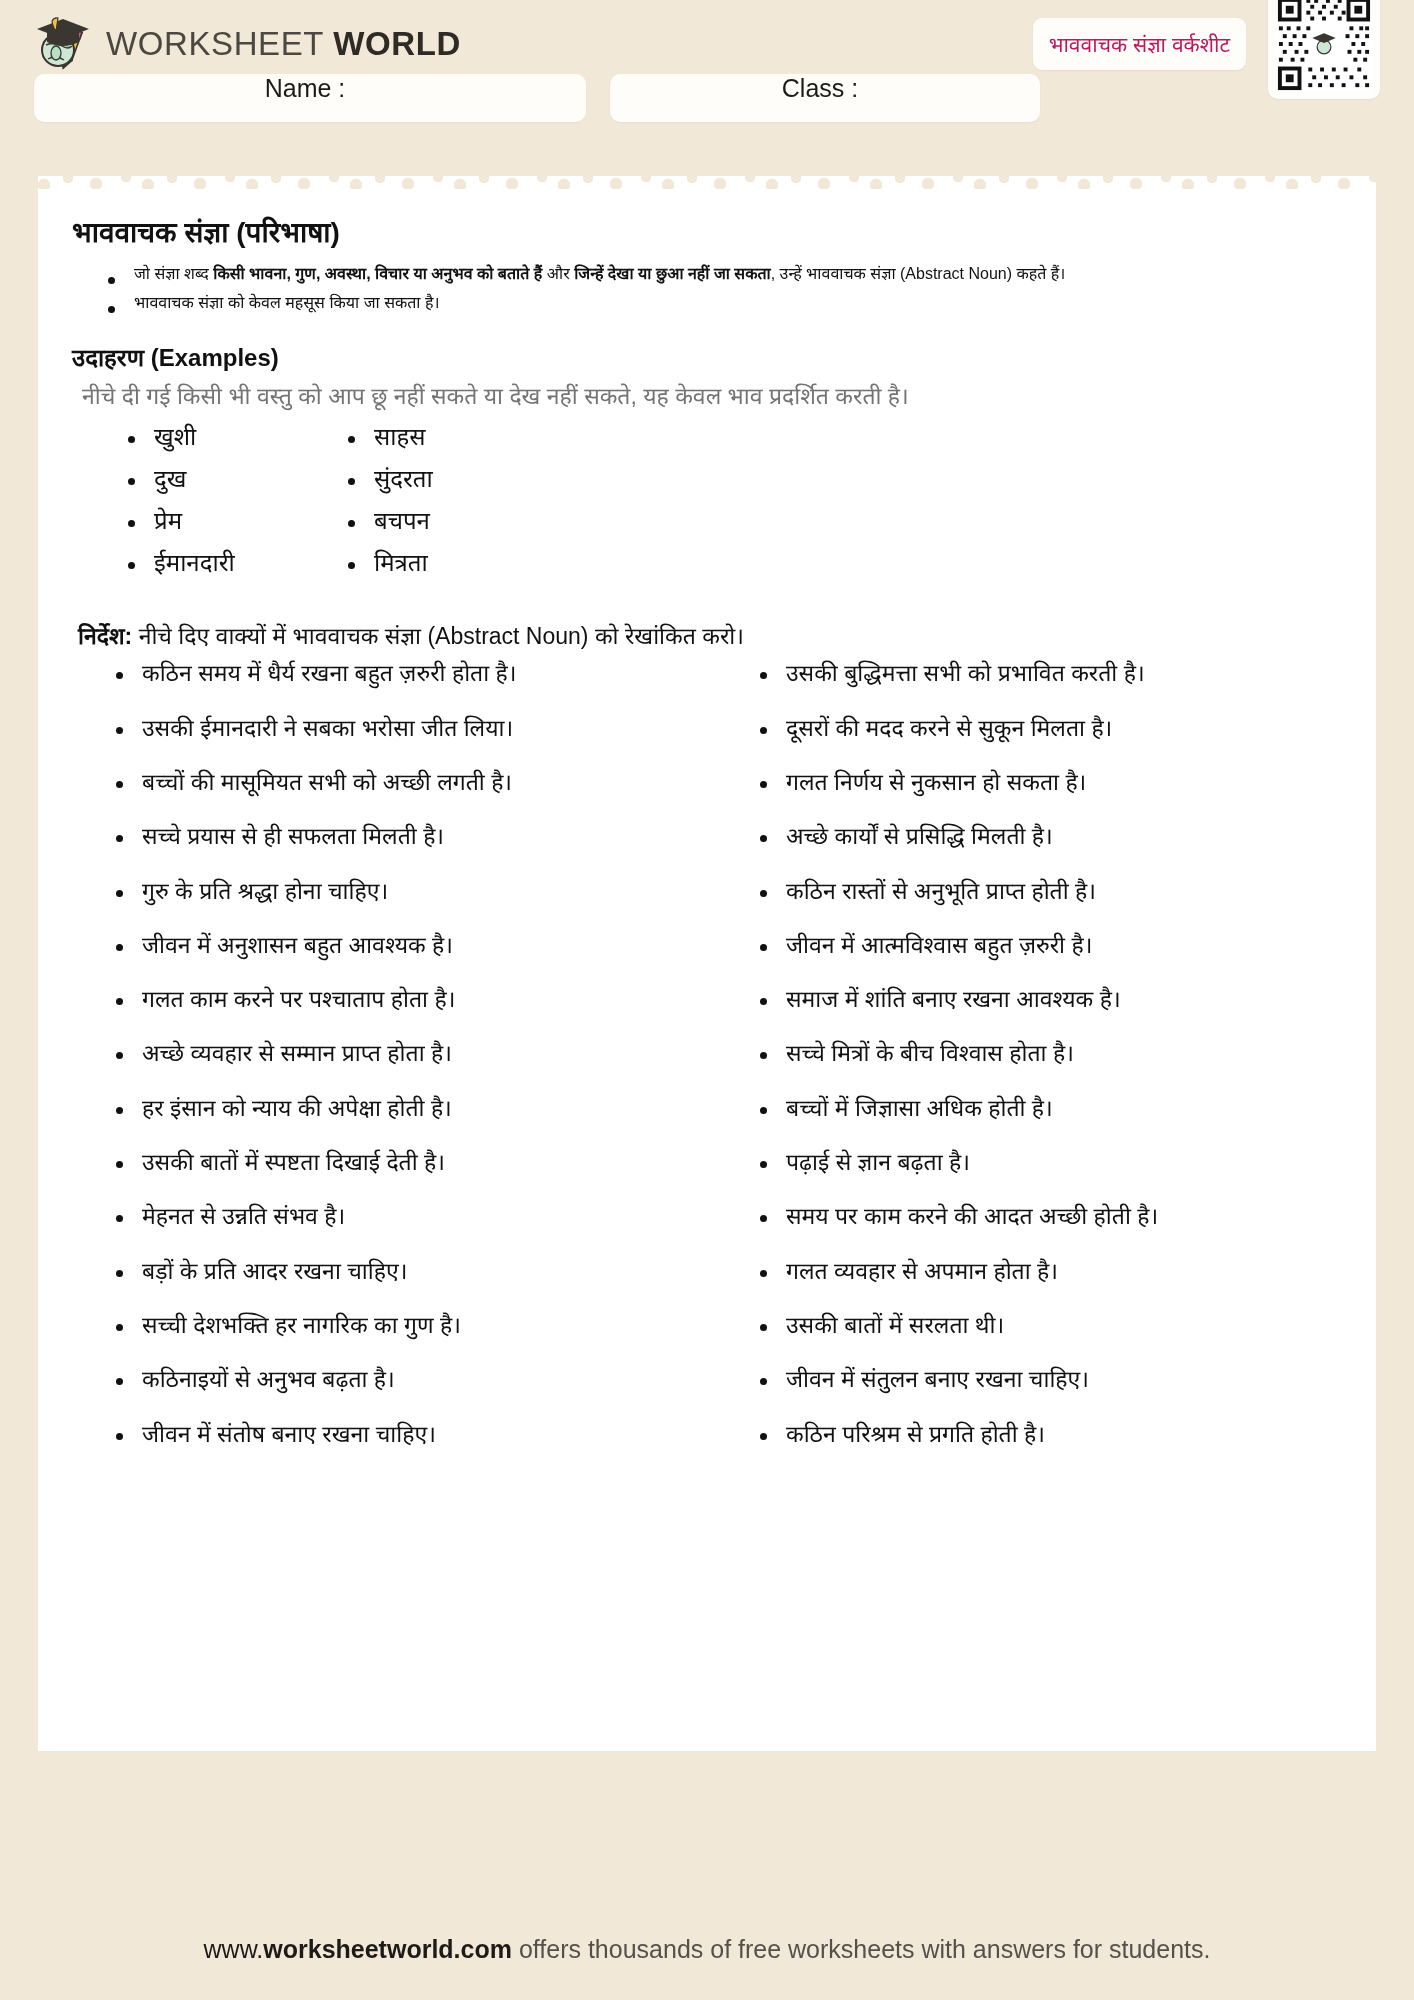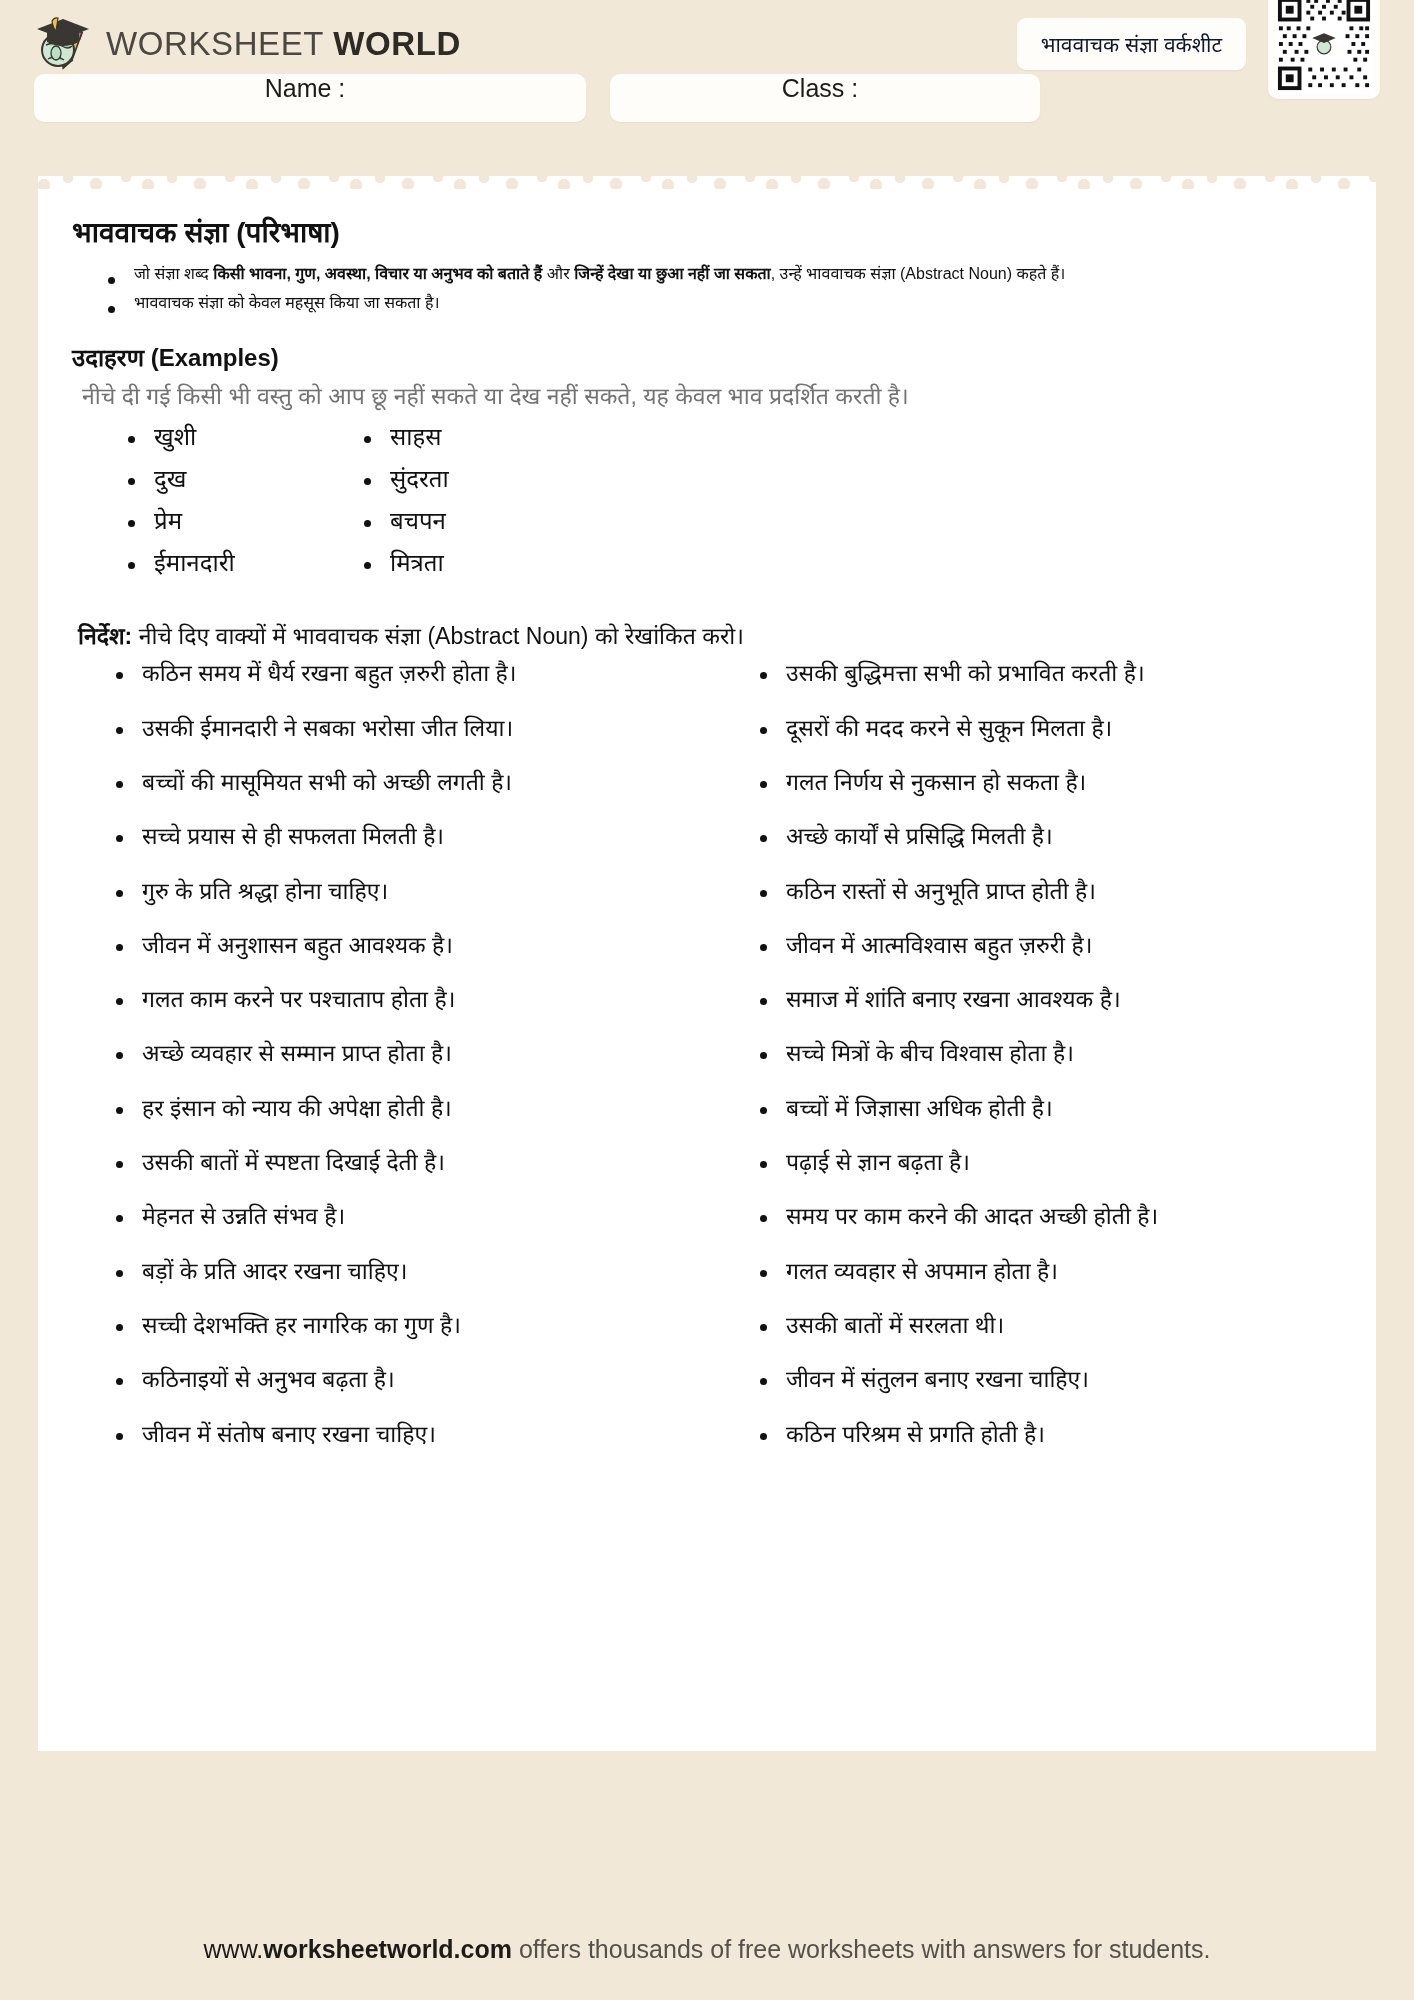--- a/index.html
+++ b/index.html
@@ -53,23 +53,23 @@
   }
 
   .header-right {
     display: flex;
     align-items: center;
     gap: 22px;
   }
   .topic-pill {
     background: #fffdf9;
     border-radius: 9px;
-    padding: 12px 24px;
+    padding: 12px 16px;
     font-size: 21px;
-    color: #0f172a;
+    color: #be185d;
     white-space: nowrap;
     box-shadow: 0 1px 2px rgba(0,0,0,0.05);
   }
   .qr-box {
     width: 112px;
     height: 110px;
     background: #fffdf9;
     border-radius: 10px;
     padding: 6px;
     box-sizing: border-box;
@@ -174,21 +174,20 @@
     height: 7px;
     border-radius: 50%;
     background: #111;
   }
   .bold { font-weight: 700; }
 
   
   .examples-cols {
     display: flex;
     margin: 14px 0 0 56px;
-    gap: 16px;
   }
   .examples-cols .col { width: 220px; }
   ul.word-list {
     list-style: none;
     margin: 0;
     padding: 0;
   }
   ul.word-list li {
     position: relative;
     font-size: 24px;

